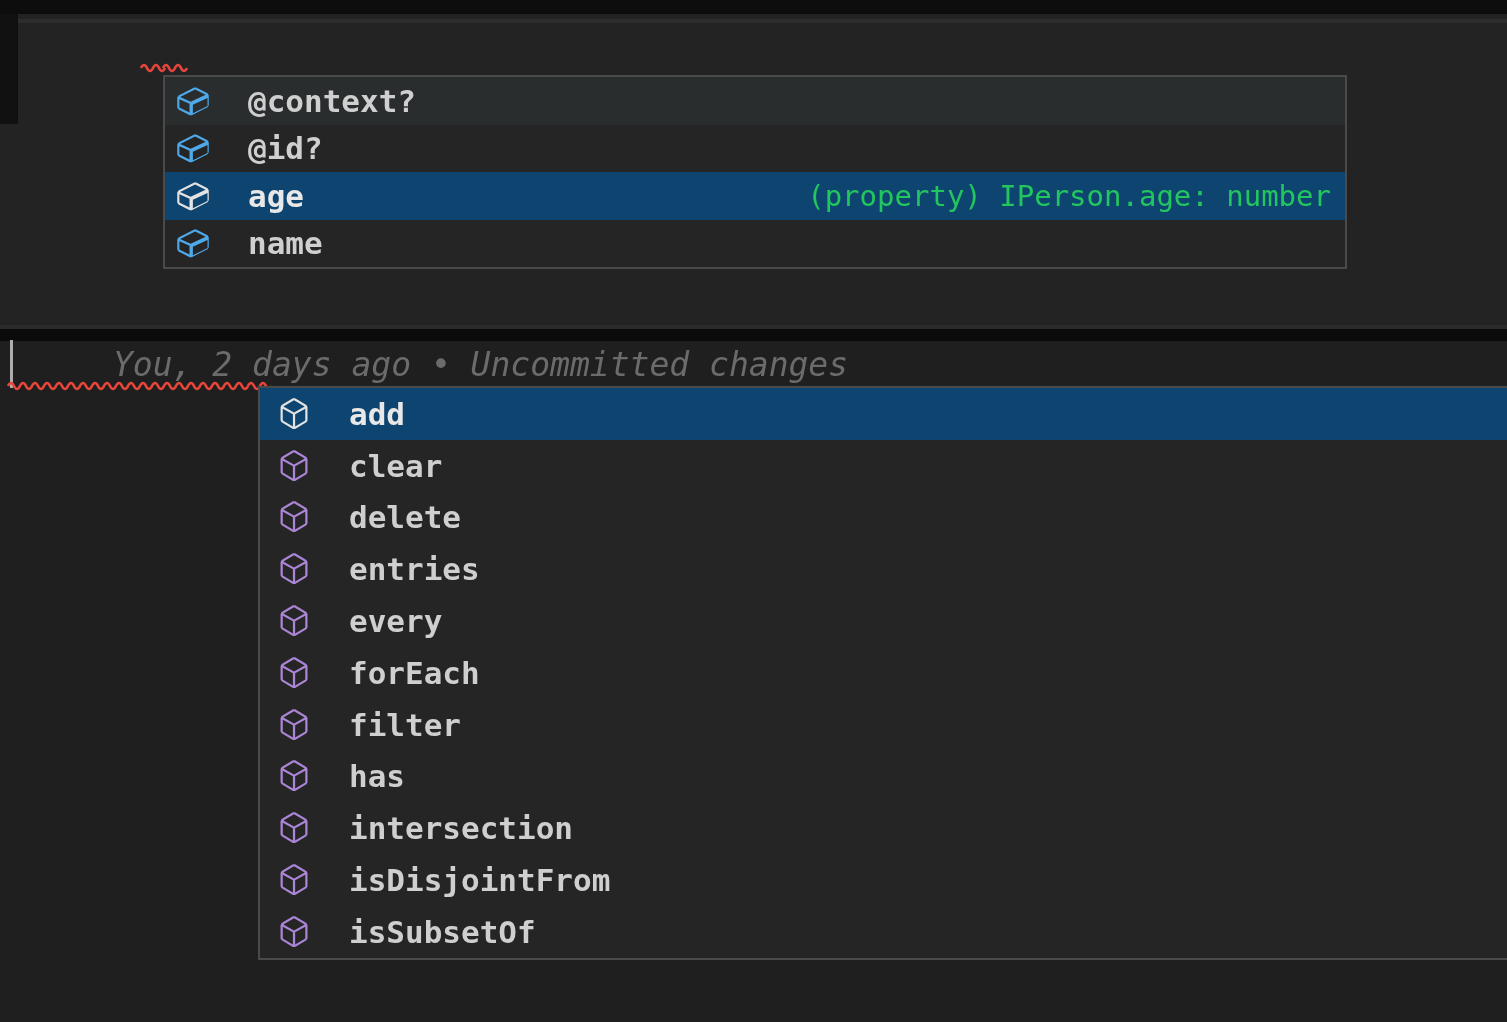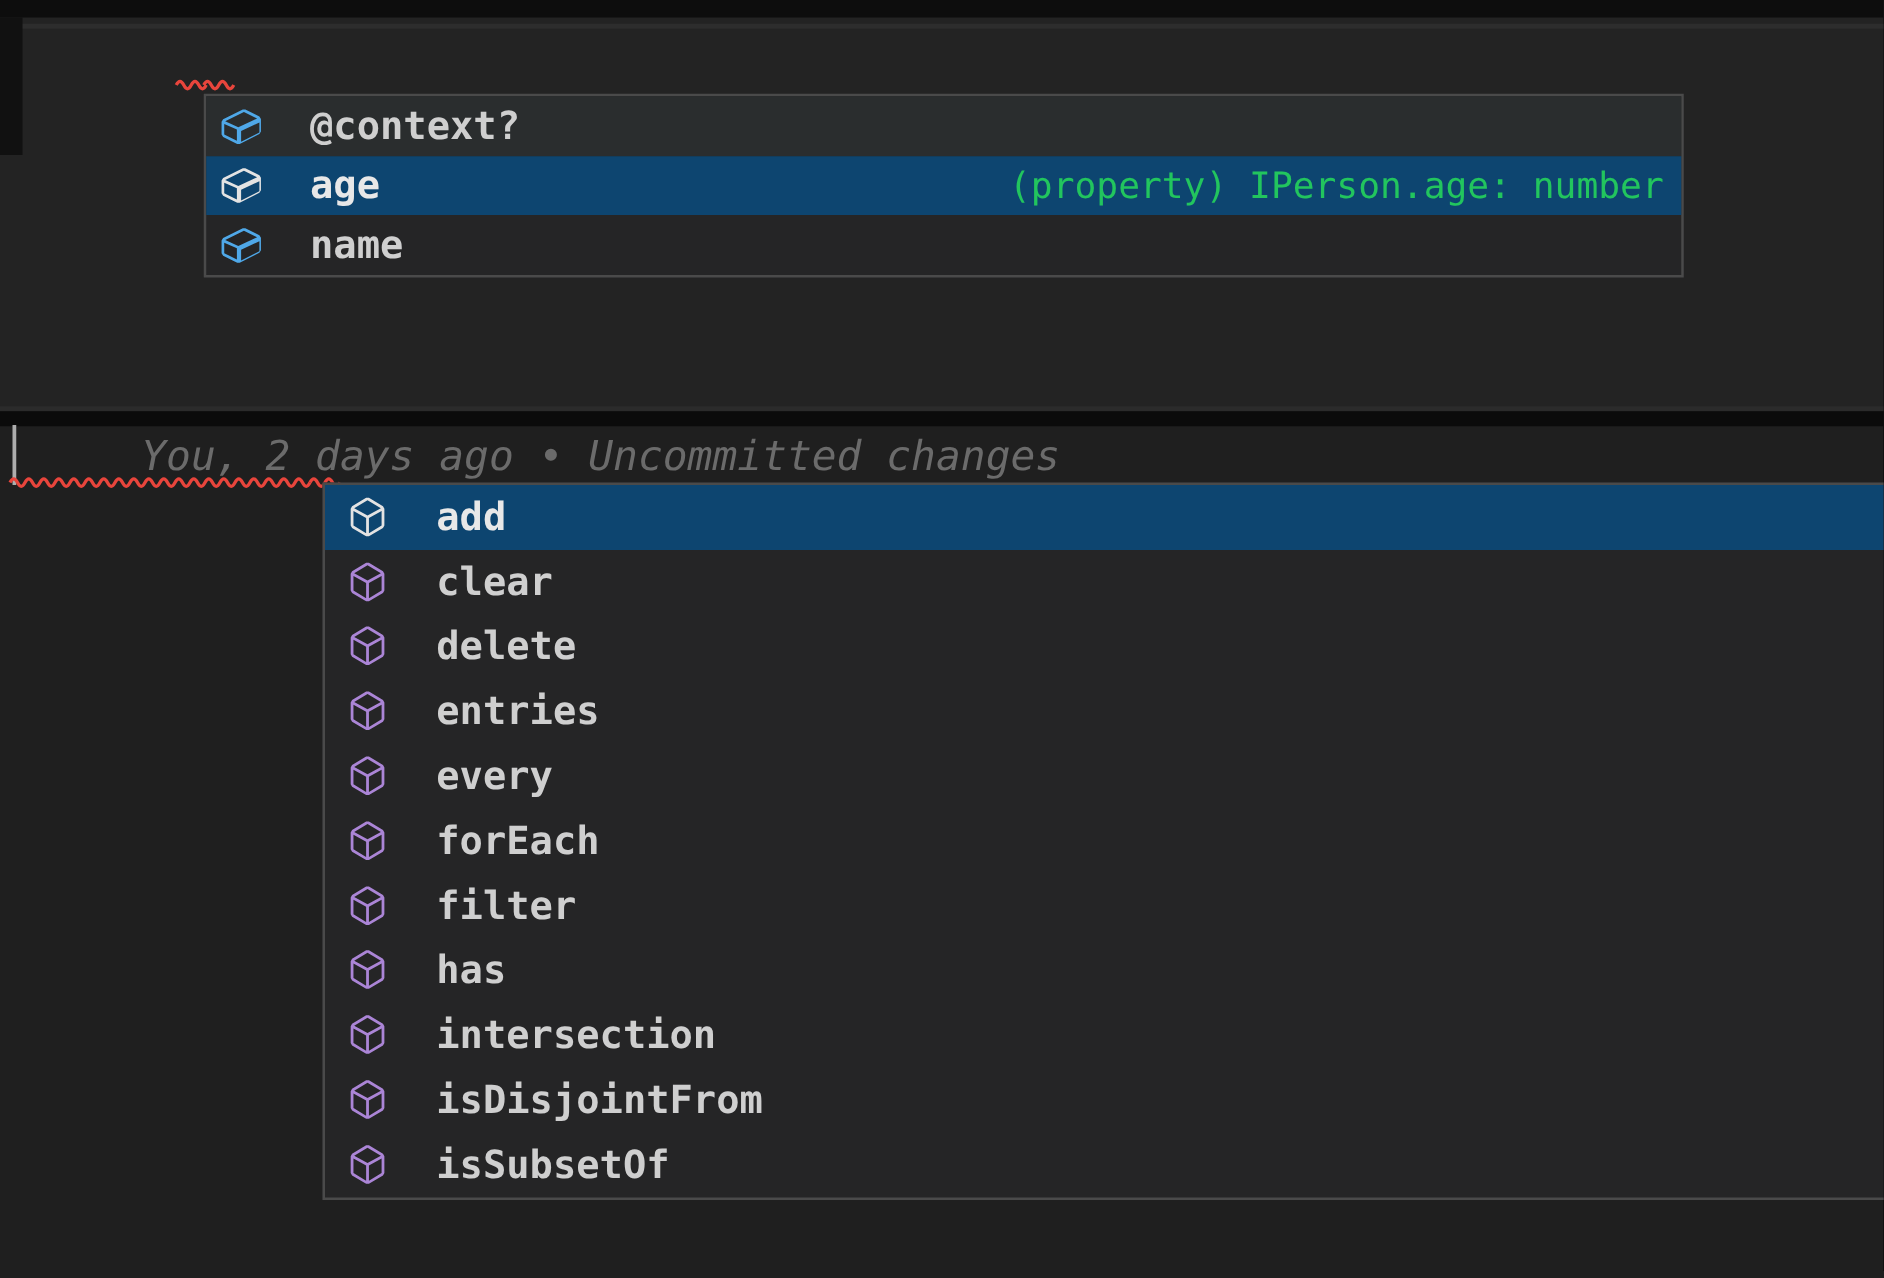--- a/index.html
+++ b/index.html
@@ -80,20 +80,30 @@
   <div class="row field hover">
         <span class="icon">
           <svg viewBox="0 0 16 16" aria-hidden="true">
             <path class="p-field" d="M14.45 4.5l-5-2.5h-.9l-7 3.5-.55.89v4.5l.55.9 5 2.5h.9l7-3.5.55-.9v-4.5l-.55-.89zm-8 8.64l-4.5-2.25V7.17l4.5 2v3.97zm.5-4.8L2.29 6.23l6.66-3.34 4.67 2.34-6.67 3.1zm7.5 1.9l-6.5 3.25V9.67l6.5-3v3.56z"></path>
             <path class="p-method" d="M13.51 4l-5-3h-1l-5 3-.49.86v6l.49.85 5 3h1l5-3 .49-.85v-6L13.51 4zm-6 9.56l-4.5-2.7V5.7l4.5 2.45v5.41zm.5-6.28L3.27 4.7l4.74-2.84 4.74 2.84-4.74 2.58zm5 3.58l-4.5 2.7V8.15l4.5-2.45v5.16z"></path>
           </svg>
         </span>
         <span class="label">@context?</span>
 
       </div>
+      <div class="row field">
+        <span class="icon">
+          <svg viewBox="0 0 16 16" aria-hidden="true">
+            <path class="p-field" d="M14.45 4.5l-5-2.5h-.9l-7 3.5-.55.89v4.5l.55.9 5 2.5h.9l7-3.5.55-.9v-4.5l-.55-.89zm-8 8.64l-4.5-2.25V7.17l4.5 2v3.97zm.5-4.8L2.29 6.23l6.66-3.34 4.67 2.34-6.67 3.1zm7.5 1.9l-6.5 3.25V9.67l6.5-3v3.56z"></path>
+            <path class="p-method" d="M13.51 4l-5-3h-1l-5 3-.49.86v6l.49.85 5 3h1l5-3 .49-.85v-6L13.51 4zm-6 9.56l-4.5-2.7V5.7l4.5 2.45v5.41zm.5-6.28L3.27 4.7l4.74-2.84 4.74 2.84-4.74 2.58zm5 3.58l-4.5 2.7V8.15l4.5-2.45v5.16z"></path>
+          </svg>
+        </span>
+        <span class="label">@id?</span>
+
+      </div>
       <div class="row field selected">
         <span class="icon">
           <svg viewBox="0 0 16 16" aria-hidden="true">
             <path class="p-field" d="M14.45 4.5l-5-2.5h-.9l-7 3.5-.55.89v4.5l.55.9 5 2.5h.9l7-3.5.55-.9v-4.5l-.55-.89zm-8 8.64l-4.5-2.25V7.17l4.5 2v3.97zm.5-4.8L2.29 6.23l6.66-3.34 4.67 2.34-6.67 3.1zm7.5 1.9l-6.5 3.25V9.67l6.5-3v3.56z"></path>
             <path class="p-method" d="M13.51 4l-5-3h-1l-5 3-.49.86v6l.49.85 5 3h1l5-3 .49-.85v-6L13.51 4zm-6 9.56l-4.5-2.7V5.7l4.5 2.45v5.41zm.5-6.28L3.27 4.7l4.74-2.84 4.74 2.84-4.74 2.58zm5 3.58l-4.5 2.7V8.15l4.5-2.45v5.16z"></path>
           </svg>
         </span>
         <span class="label">age</span>
         <span class="detail">(property) IPerson.age: number</span>
       </div>

